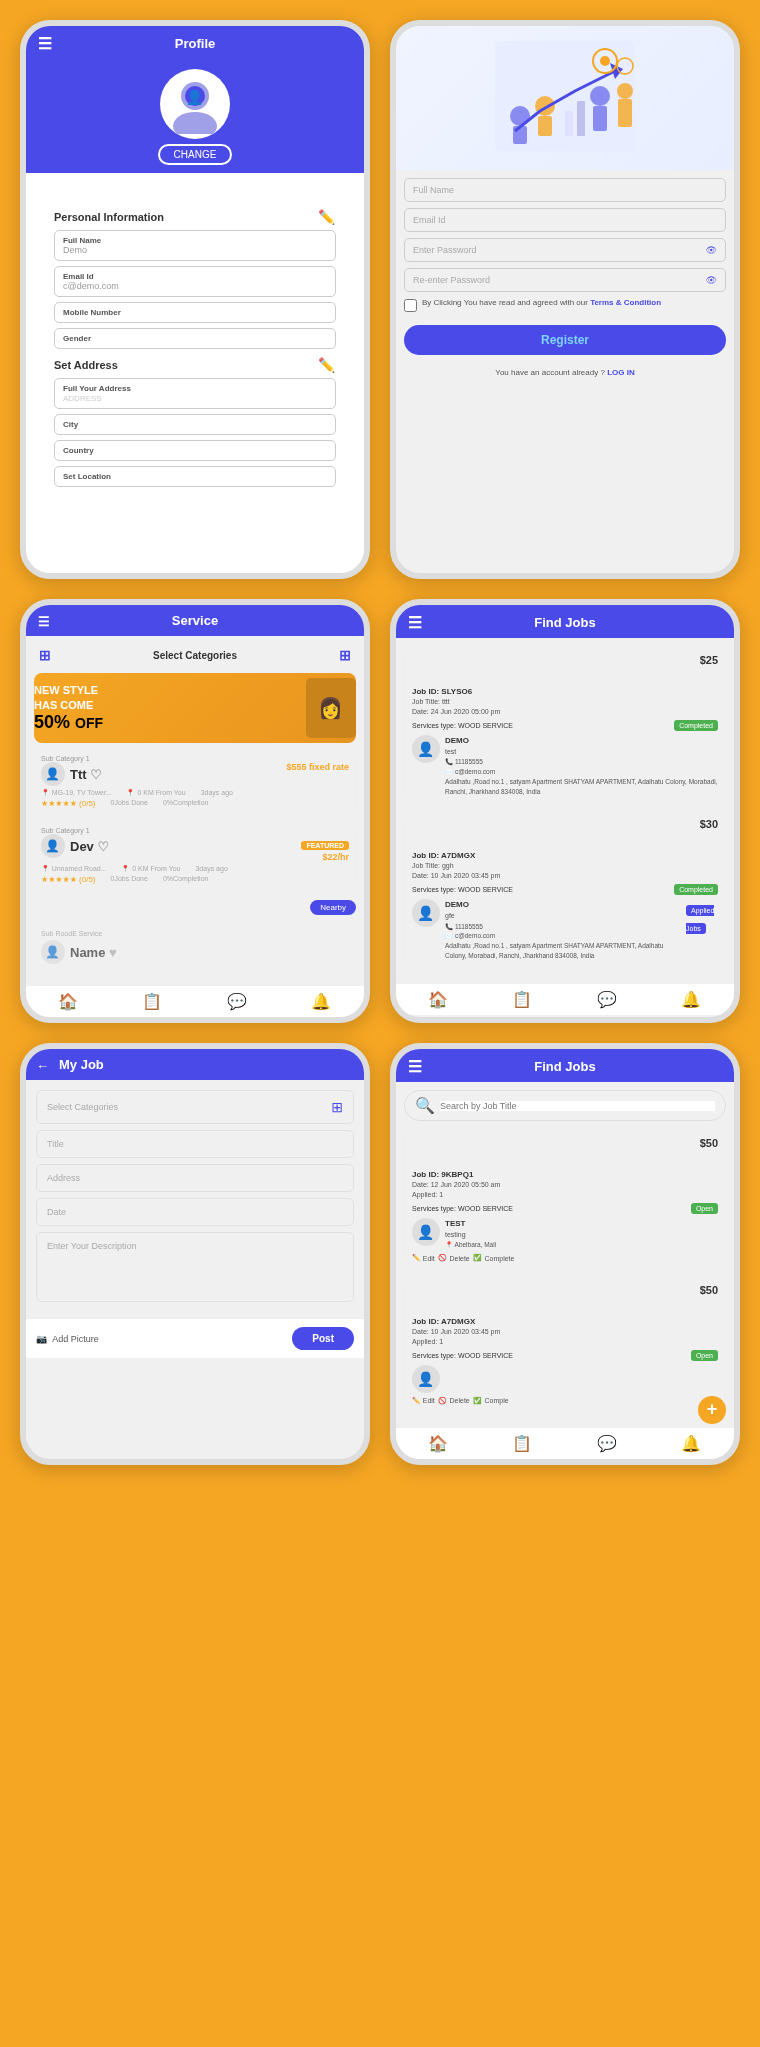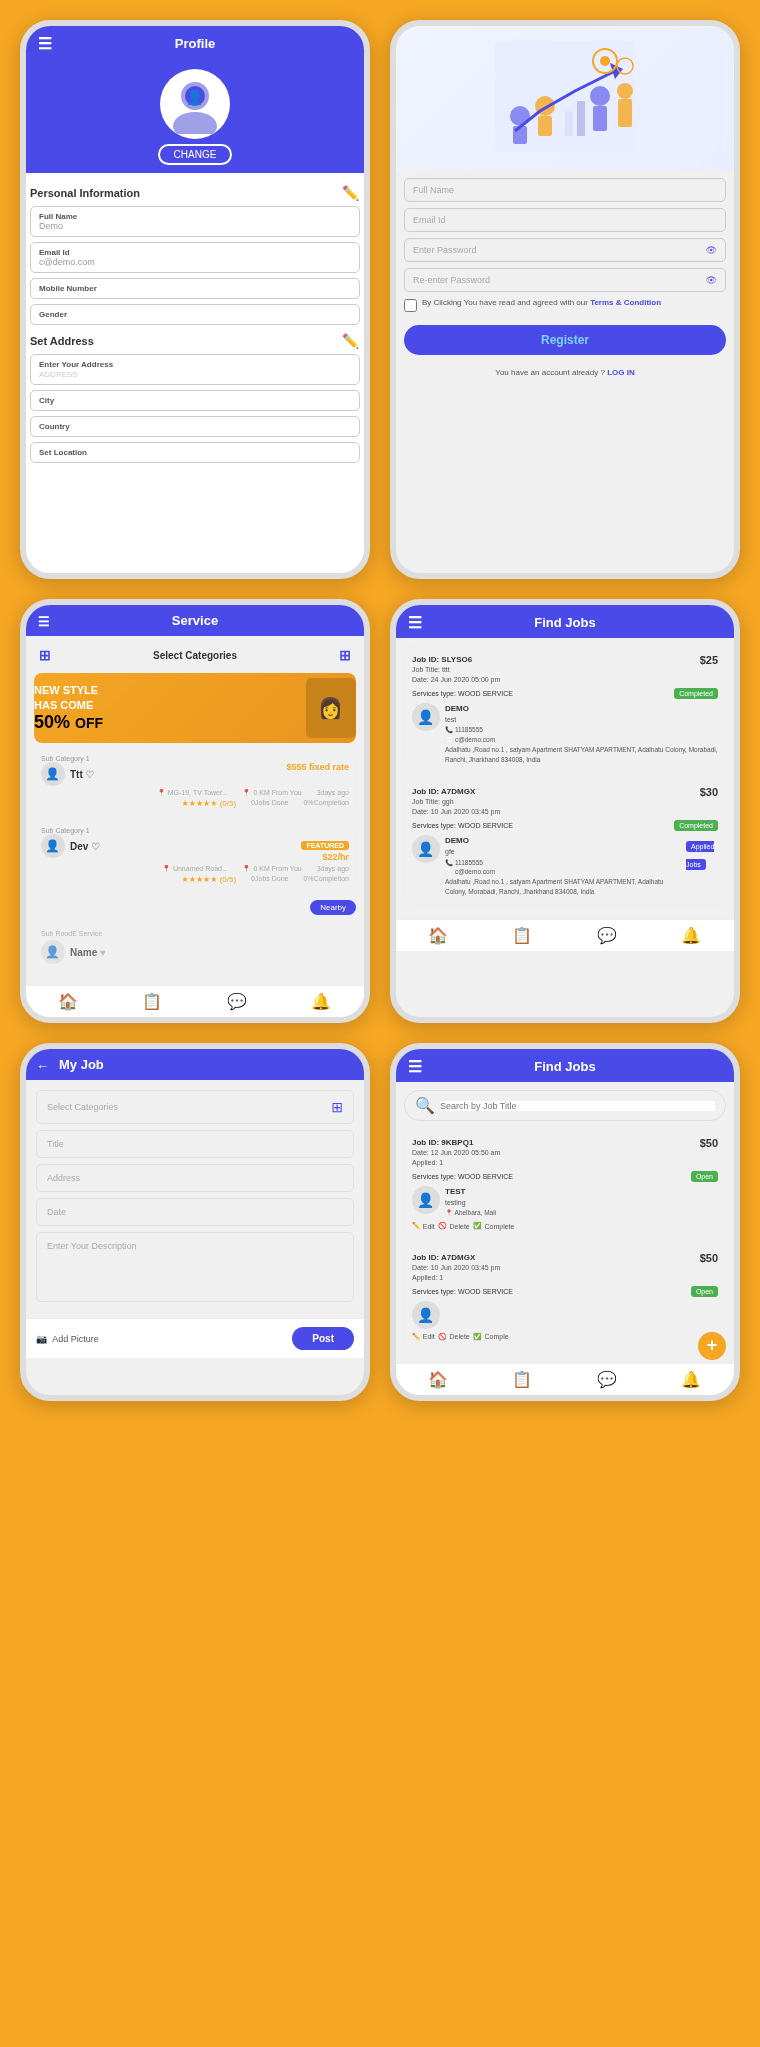--- a/index.html
+++ b/index.html
@@ -40,21 +40,21 @@
       position: absolute;
       left: 12px;
       top: 50%;
       transform: translateY(-50%);
       font-size: 16px;
       cursor: pointer;
     }
 
     .phone-body {
       background: white;
-      padding: 4px;
+      padding: 28px;
       min-height: 400px;
     }
 
     .avatar-circle {
       width: 70px;
       height: 70px;
       border-radius: 50%;
       background: #fff;
       margin: 0 auto 5px;
       display: flex;
@@ -233,37 +233,36 @@
     }
 
     .service-card-header {
       display: flex;
       justify-content: space-between;
       align-items: flex-start;
       margin-bottom: 3px;
     }
 
     .service-card-name {
-      font-size: 10px;
+      font-size: 13px;
       font-weight: bold;
       color: #333;
     }
 
     .service-price {
       font-size: 9px;
       font-weight: bold;
       color: #F5A623;
     }
 
     .service-meta {
       font-size: 7px;
       color: #aaa;
       display: flex;
       gap: 15px;
-      justify-content: flex-end;
     }
 
     .stars {
       color: #F5A623;
       font-size: 8px;
     }
 
     .featured-badge {
       background: #F5A623;
       color: white;
@@ -329,20 +328,21 @@
       font-size: 11px;
       font-weight: 900;
       color: #333;
       text-align: right;
     }
 
     .job-info {
       font-size: 7px;
       color: #555;
       line-height: 1.4;
+      margin-top: 32px;
     }
 
     .completed-badge {
       background: #4CAF50;
       color: white;
       font-size: 7px;
       padding: 2px 5px;
       border-radius: 3px;
     }
 
@@ -562,21 +562,21 @@
       <div class="form-field">
         <span class="form-field-label">Gender</span>
         <span></span>
       </div>
 
       <div class="section-title">
         <span>Set Address</span>
         <span class="edit-icon">✏️</span>
       </div>
       <div class="form-field">
-        <span class="form-field-label">Enter Your Address</span>
+        <span class="form-field-label">Full Your Address</span>
         <span style="font-size:8px; color:#ccc;">ADDRESS</span>
       </div>
       <div class="form-field">
         <span class="form-field-label">City</span>
         <span></span>
       </div>
       <div class="form-field">
         <span class="form-field-label">Country</span>
         <span></span>
       </div>

